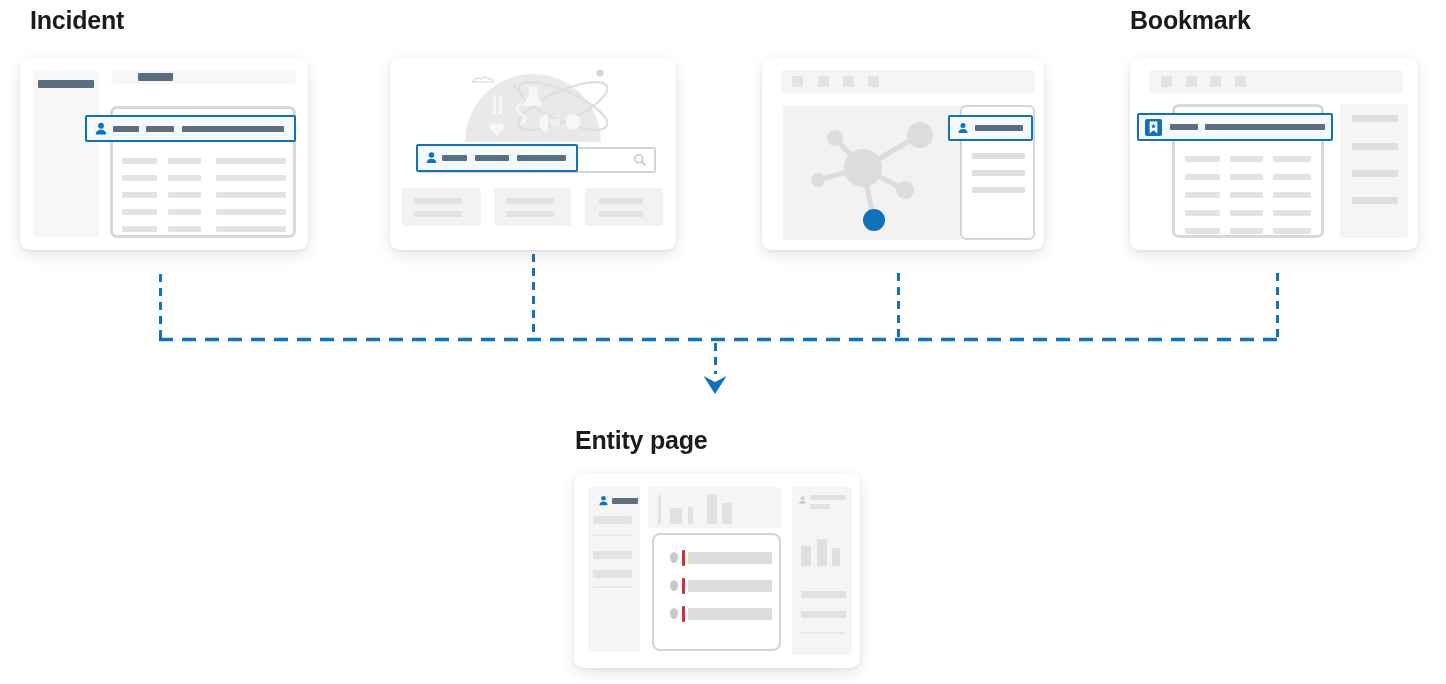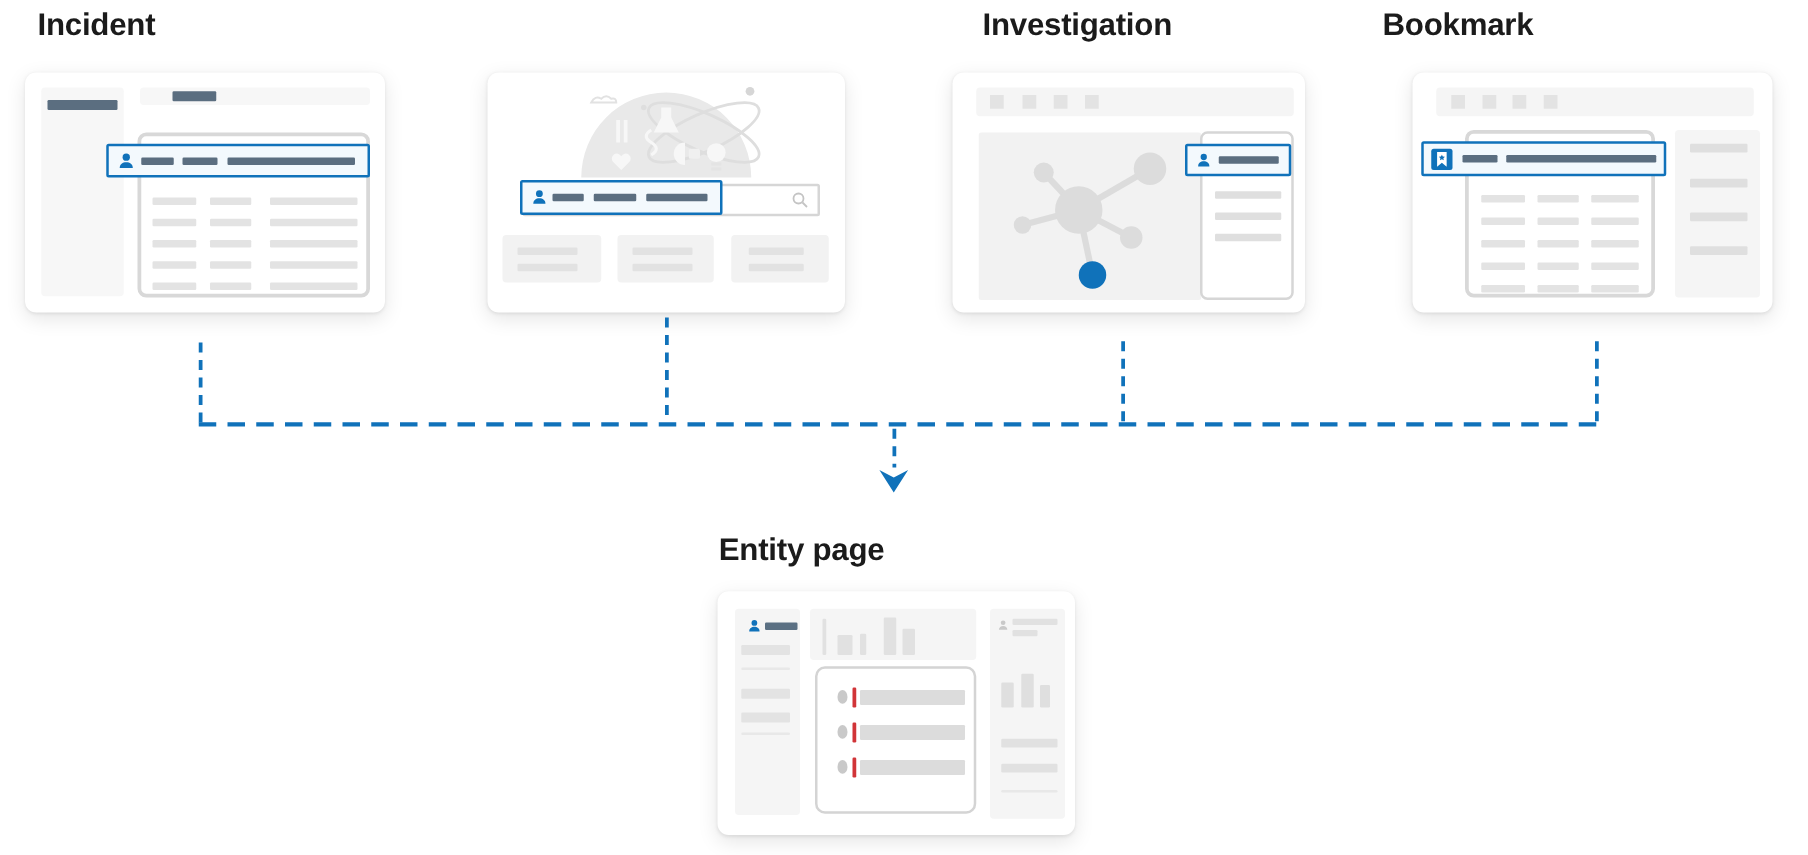--- a/index.html
+++ b/index.html
@@ -19,22 +19,21 @@
   .dot{position:absolute;background:#c9c9c9;border-radius:50%;}
   .tick{position:absolute;background:#d13438;border-radius:1px;}
   .connectors{position:absolute;left:0;top:0;pointer-events:none;}
 </style>
 </head>
 <body>
 
 <div id="canvas">
 
   <div class="title" style="left:30px;top:6px;">Incident</div>
-  <div class="title" style="left:786px;top:6px;">Investigation</div>
-  <div class="title" style="left:1106px;top:6px;">Bookmark</div>
+  <div class="title" style="left:1130px;top:6px;">Bookmark</div>
   <div class="title" style="left:575px;top:426px;">Entity page</div>
 
   <div class="card" style="left:20px;top:58px;width:288px;height:192px;">
     <div class="panel" style="left:13px;top:12px;width:66px;height:167px;background:#f7f7f7;">
       <i class="bar slate" style="left:5px;top:10px;width:56px;height:8px;"></i>
     </div>
     <div class="panel" style="left:92px;top:12px;width:184px;height:14px;background:#f7f7f7;">
       <i class="bar slate" style="left:26px;top:3px;width:35px;height:8px;"></i>
     </div>
     <div class="tbl" style="left:90px;top:48px;width:180px;height:126px;"></div>

